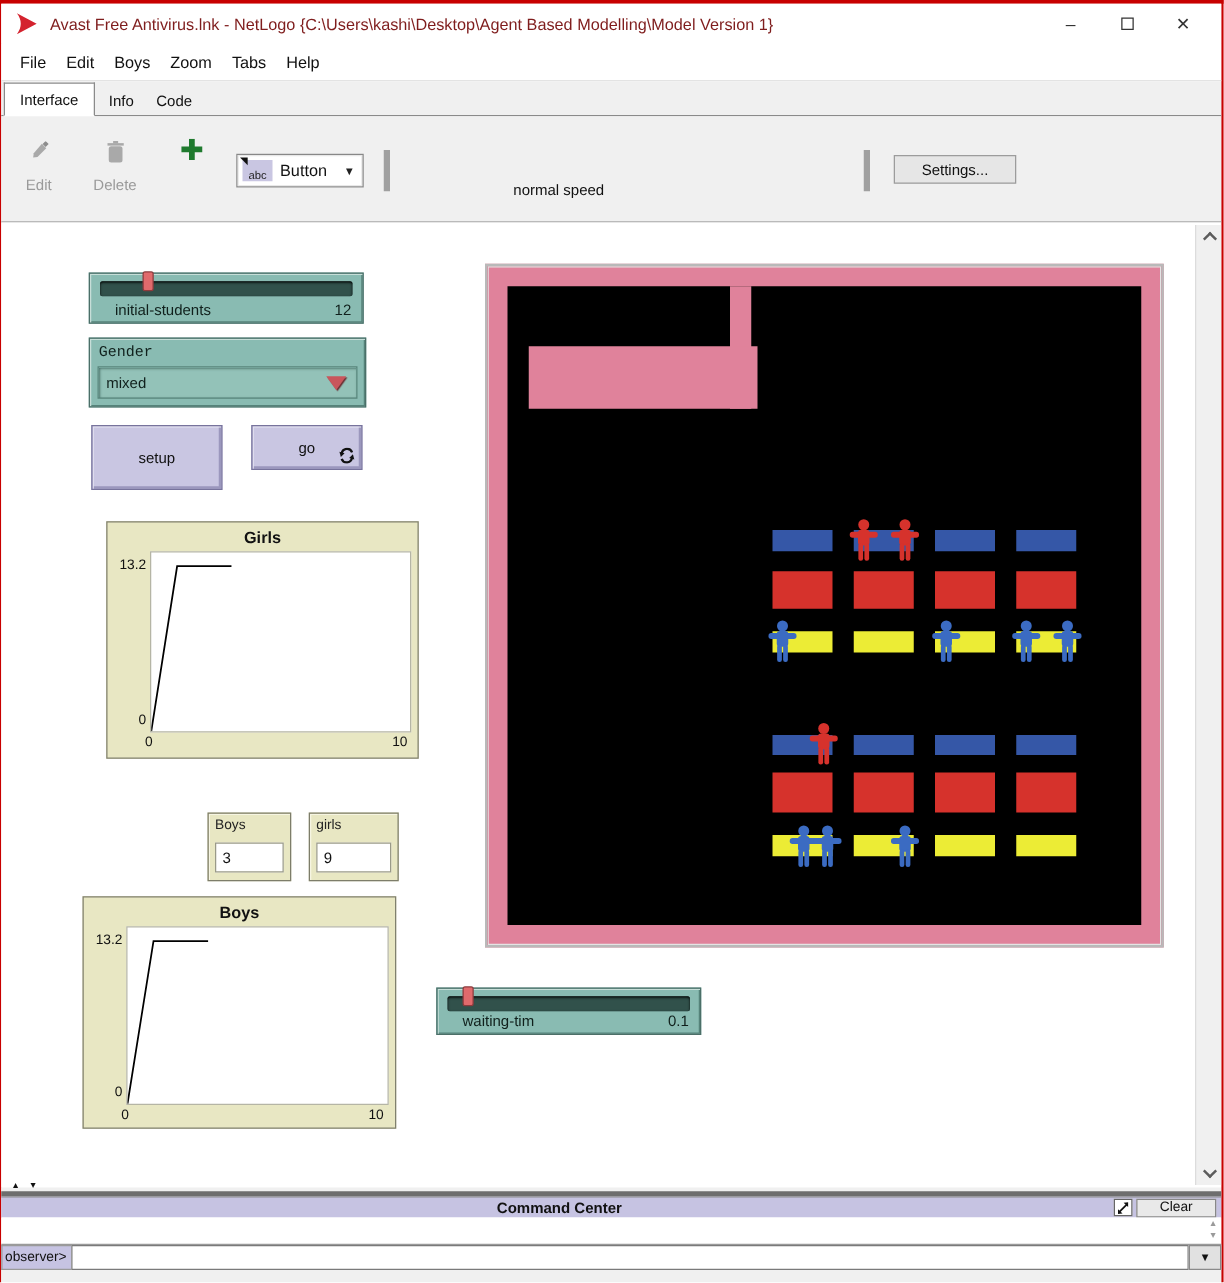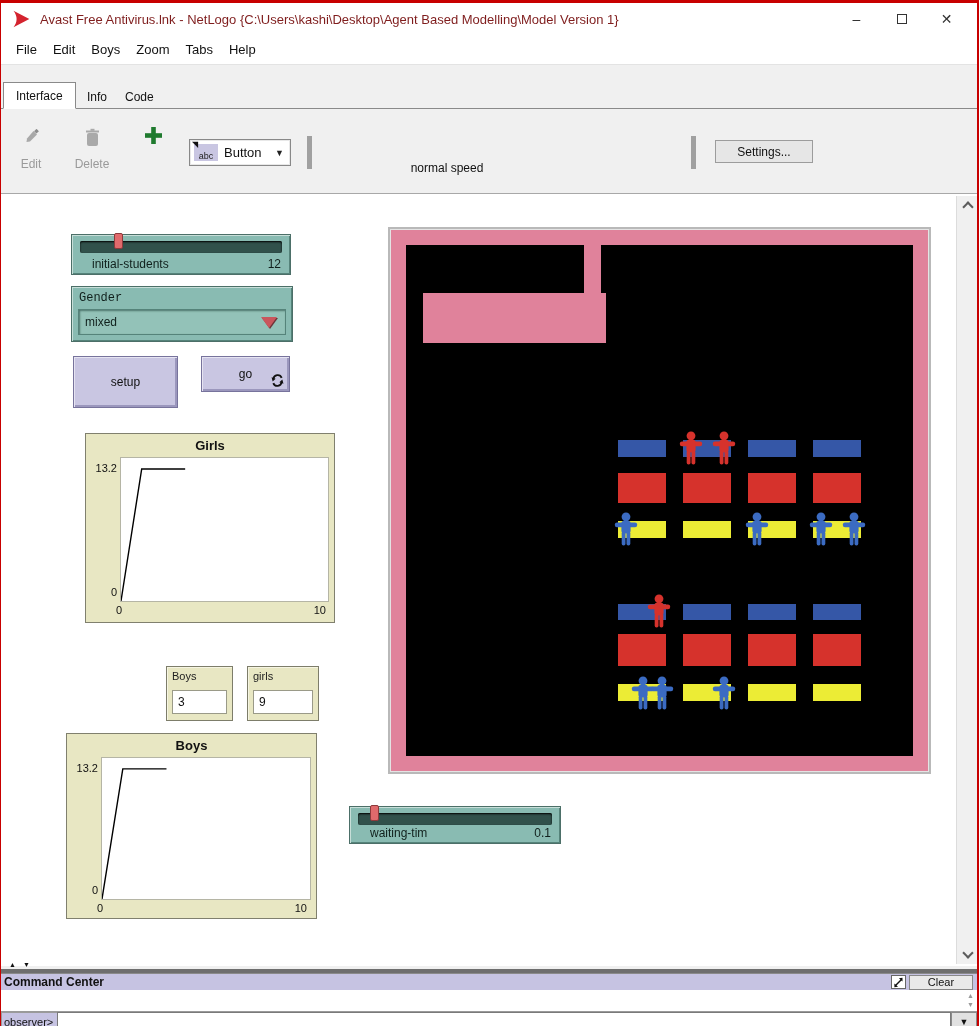--- a/index.html
+++ b/index.html
@@ -16,21 +16,21 @@
   .win-btn { width:45px; height:32px; display:flex; align-items:center; justify-content:center;
              font-size:14px; color:#333; }
   .win-btn .sq { width:10px; height:10px; border:1px solid #333; display:inline-block; }
 
   
   .menubar { height:30px; background:#fff; display:flex; align-items:center; padding-left:7px;
              border-bottom:1px solid #e3e3e3; }
   .menu-item { font-size:13px; color:#111; padding:4px 8px; }
 
   
-  .tabstrip { position:relative; height:44px; background:#f0f0f0; border-bottom:1px solid #8a8a8a;text-decoration:underline; }
+  .tabstrip { position:relative; height:28px; background:#f0f0f0; border-bottom:1px solid #8a8a8a;text-decoration:underline; }
   .tab { position:absolute; bottom:-1px; height:25px; font-size:12px; color:#111;
          display:flex; align-items:center; padding:0 12px; }
   .tab.active { background:#fff; border:1px solid #8a8a8a; border-bottom:1px solid #fff; height:27px; z-index:2; }
 
   
   .toolbar { position:relative; height:85px; background:#f0f0f0; border-bottom:1px solid #a8a8a8; }
   .tool-label { position:absolute; font-size:12px; text-align:center; }
   .gray { color:#9a9a9a; } .dark { color:#111;margin-top:40px; }
   .vsep { position:absolute; width:5px; background:#a0a0a0; }
   .widget-dd { position:absolute; left:188px; top:30px; width:102px; height:27px; background:#fff;
@@ -108,21 +108,21 @@
   .wall { position:absolute; background:#e0829b; }
   .desk { position:absolute; }
   .person { position:absolute; width:24px; height:34px; }
 
   
   .splitter { position:relative; height:7px; background:#f0f0f0; }
   .splitter .bar { position:absolute; left:0; right:0; bottom:0; height:4px; background:#6e6e6e; }
   .splitter .tri { position:absolute; top:-5px; font-size:7px; color:#111; }
   .cc-header { position:relative; height:17px; background:#c6c3e2; border-top:1px solid #8a8a8a;
                display:flex; align-items:center; }
-  .cc-title { font-size:12px; font-weight:bold; color:#111; margin-left:3px; flex:1; }
+  .cc-title { font-size:12px; font-weight:bold; color:#111; margin-left:3px; flex:1;text-align:center; }
   .cc-expand { width:15px; height:14px; background:#fff; border:1px solid #666; margin-right:3px;
                display:flex; align-items:center; justify-content:center; }
   .cc-clear { width:64px; height:15px; background:#e9e9e9; border:1px solid #888; font-size:11px;
               color:#111; display:flex; align-items:center; justify-content:center; margin-right:4px; }
   .cc-output { position:relative; height:22px; background:#fff; border-bottom:1px solid #9a9a9a; }
   .mini-arrows { position:absolute; right:3px; top:1px; display:flex; flex-direction:column; line-height:9px; }
   .mini-arrows span { font-size:7px; color:#9a9a9a; text-align:center; }
   .cc-inputrow { position:relative; height:20px; background:#f0f0f0; display:flex; align-items:stretch; }
   .observer { background:#c6c3e2; font-size:11px; color:#111; display:flex; align-items:center;
               padding:0 4px 0 2px; border:1px solid #9a9a9a; border-right:none; }

